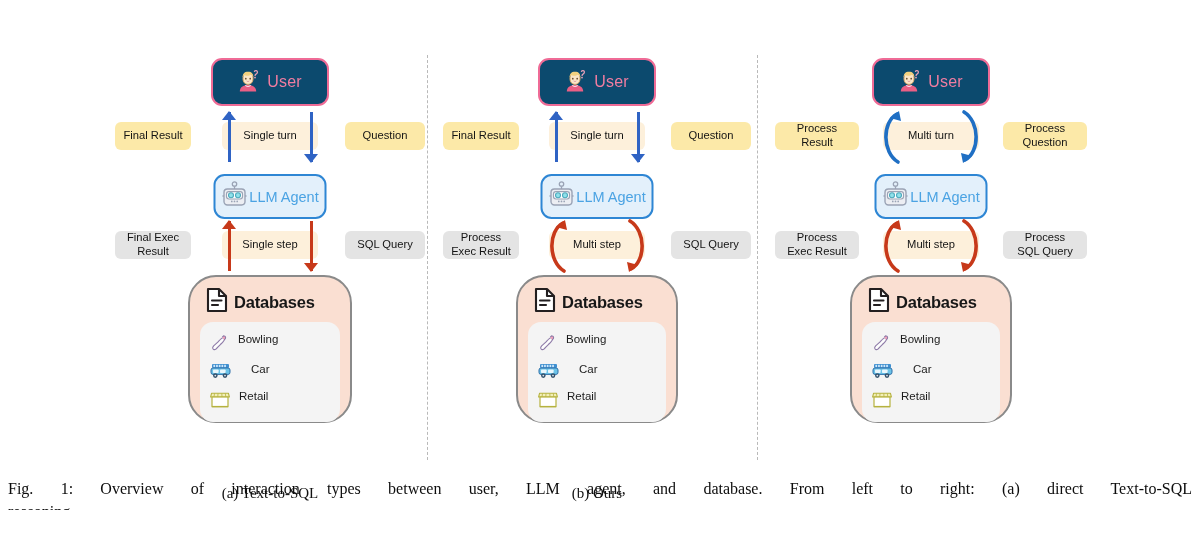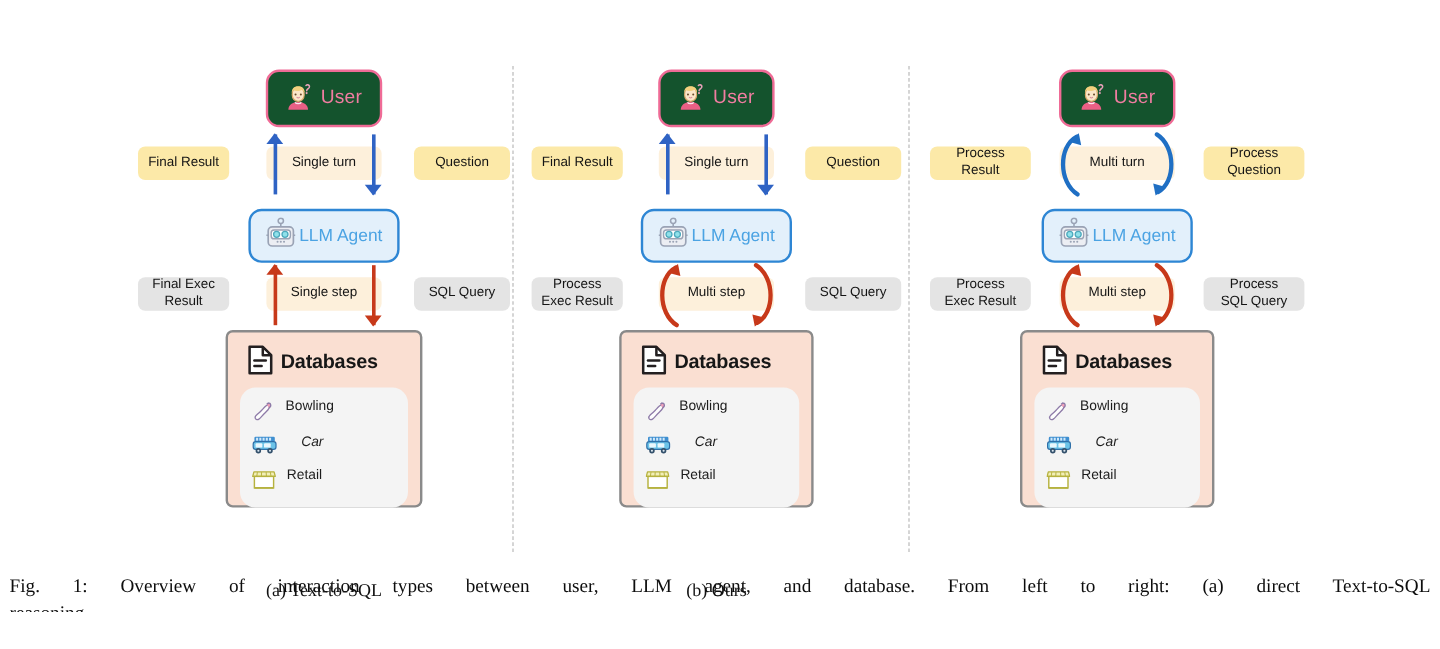--- a/index.html
+++ b/index.html
@@ -37,56 +37,56 @@
   .node {
     position: absolute;
     display: flex;
     align-items: center;
     justify-content: center;
     gap: 7px;
   }
   .user-box {
     left: 50%; transform: translateX(-50%);
     top: 10px;
-    width: 97px; height: 48px;
-    background: #14532d;
+    width: 118px; height: 48px;
+    background: #0c4a6e;
     border: 2.6px solid #ef6b96;
     border-radius: 11px;
   }
   .user-label {
     font-size: 16px;
     color: #f07da1;
     font-weight: 500;
     letter-spacing: .2px;
   }
   .agent-box {
     left: 50%; transform: translateX(-50%);
     top: 126px;
-    width: 126px; height: 45px;
+    width: 113px; height: 45px;
     background: #e3f0fb;
     border: 2.6px solid #2e86d4;
     border-radius: 11px;
     gap: 2px;
   }
   .agent-label {
     font-size: 14.5px;
     color: #4ba3e3;
     font-weight: 500;
     white-space: nowrap;
   }
 
   
   .db-box {
     position: absolute;
     left: 50%; transform: translateX(-50%);
     top: 227px;
     width: 162px; height: 148px;
     background: #fadfd2;
     border: 2.4px solid #8a8a8a;
-    border-radius: 6px;
+    border-radius: 28px;
     padding: 9px 10px 10px 10px;
   }
   .panel-a .db-box { width: 164px; }
   .db-head {
     display: flex; align-items: center; gap: 6px;
     margin: 1px 0 5px 6px;
   }
   .db-title {
     font-size: 16.5px; font-weight: 700; color: #171717;
     letter-spacing: -.2px;
@@ -96,21 +96,21 @@
     border-radius: 13px;
     padding: 7px 4px 7px 10px;
     height: 100px;
     display: flex; flex-direction: column;
     justify-content: space-around;
   }
   .db-item { display: flex; gap: 9px; }
   .db-item-label {
     font-size: 11.5px; color: #1c1c1c; font-weight: 500;
   }
-  .db-item:nth-child(2) .db-item-label { margin-left: 11px; font-style: italic; }
+  .db-item:nth-child(2) .db-item-label { margin-left: 11px; }
 
   
   .flow-label {
     position: absolute;
     display: flex; align-items: center; justify-content: center;
     text-align: center;
     border-radius: 6px;
     font-size: 11.2px;
     color: #141414;
     line-height: 1.22;

